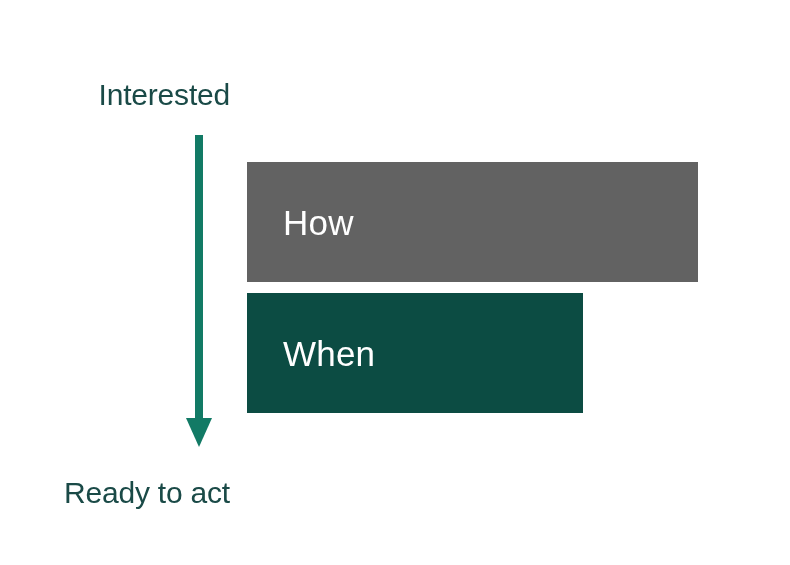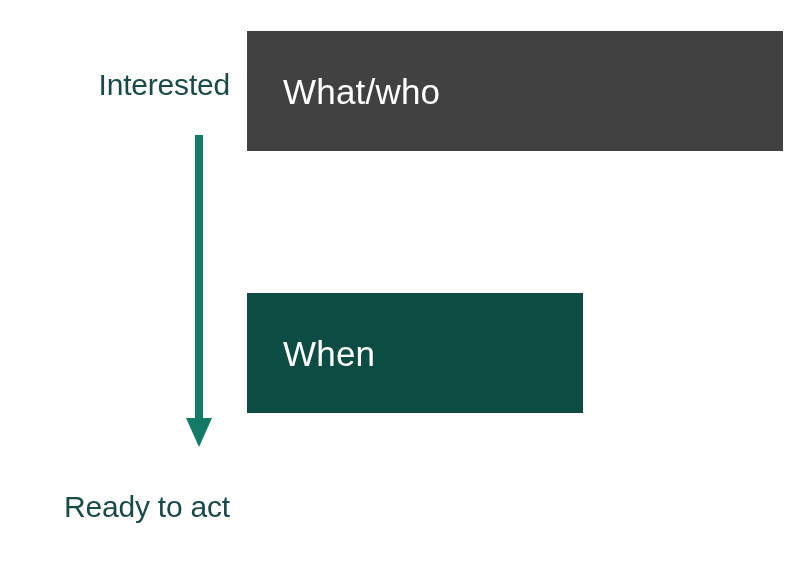--- a/index.html
+++ b/index.html
@@ -25,22 +25,22 @@
     right: 560px;           
     width: 230px;
     text-align: right;
     font-size: 30px;
     font-weight: 400;
     line-height: 1;
     letter-spacing: -0.2px;
     white-space: nowrap;
     color: #1a4a47;
   }
-  .stage-label.top    { top: 70px; }
-  .stage-label.bottom { top: 492px; }
+  .stage-label.top    { top: 80px; }
+  .stage-label.bottom { top: 478px; }
 
   
   .arrow {
     position: absolute;
     left: 178px;
     top: 130px;
     width: 44px;
     height: 322px;
   }
   .arrow svg { display: block; }
@@ -79,23 +79,23 @@
 
   <div class="stage-label bottom">Ready to act</div>
 
   <div class="arrow">
     <svg width="44" height="322" viewBox="0 0 44 322" xmlns="http://www.w3.org/2000/svg">
       <rect x="17" y="5" width="8" height="283" fill="#127a65"></rect>
       <polygon points="8,288 34,288 21,317" fill="#127a65"></polygon>
     </svg>
   </div>
 
-  <div class="bar bar-1">
-    <span class="bar-label">What/who</span>
+
+  <div class="bar bar-2">
+    <span class="bar-label">How</span>
   </div>
-
 
   <div class="bar bar-3">
     <span class="bar-label">When</span>
   </div>
 
 
 </div>
 
 </body></html>

